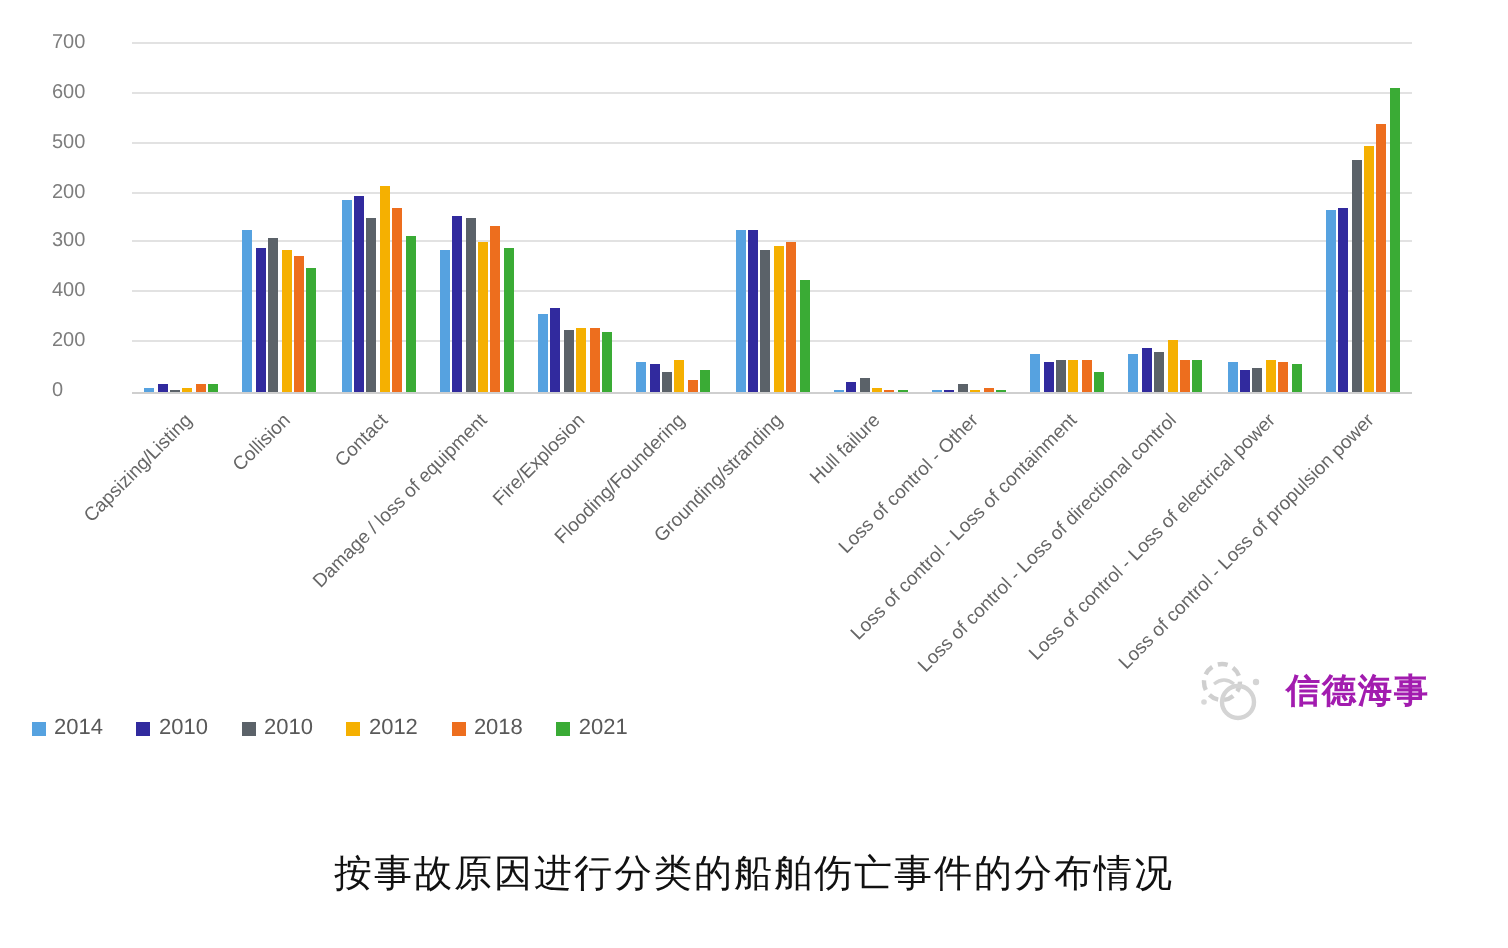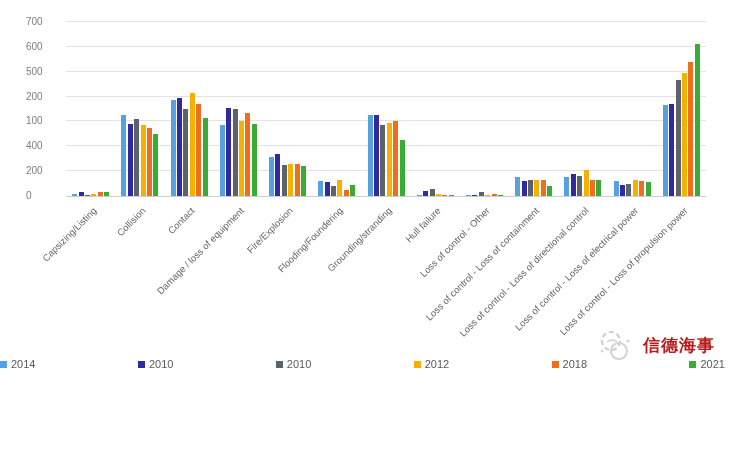--- a/index.html
+++ b/index.html
@@ -7,44 +7,44 @@
   #stage{position:relative;width:754px;height:474px;background:#fff;}
   #chart{position:absolute;left:0;top:0;width:754px;height:400px;}
   #plot{position:absolute;left:66px;top:22px;width:640px;height:174px;}
   .gridline{position:absolute;left:0;width:100%;height:1px;background:#e2e2e2;}
   .gridline.zero{background:#cfcfcf;}
   .ytick{position:absolute;width:34px;font-size:10px;color:#7d7d7d;line-height:12px;}
   .bar{position:absolute;bottom:0;}
   #xlabels{position:absolute;left:66px;top:200px;width:640px;height:160px;}
   .xlabel{position:absolute;top:5px;white-space:nowrap;font-size:9.5px;color:#666;
     transform:rotate(-45deg);transform-origin:100% 0;}
-  #legend{position:absolute;left:0;top:358px;width:725px;display:flex;justify-content:space-between;gap:17px;}
+  #legend{position:absolute;left:16px;top:358px;width:725px;display:flex;justify-content:flex-start;gap:17px;}
   .legend-item{display:flex;align-items:center;gap:4px;}
   .legend-swatch{width:7px;height:7px;display:inline-block;}
   .legend-label{font-size:11px;color:#595959;}
   #watermark{position:absolute;left:597px;top:327px;display:flex;align-items:center;gap:6px;
     color:#c9c9c9;}
-  #watermark .wm-text{font-size:17px;letter-spacing:1px;font-weight:bold;color:#b91c1c;}
+  #watermark .wm-text{font-size:17px;letter-spacing:1px;font-weight:bold;color:#a21caf;}
   #caption{position:absolute;left:0;top:424px;width:754px;text-align:center;
     font-family:"Liberation Serif",serif;font-size:19px;color:#111;letter-spacing:1px;}
 </style>
 </head>
 <body>
 
 <div id="stage">
   <div id="chart">
     <div id="plot">
         <div class="gridline zero" style="top: 174px;"></div>
         <div class="ytick" style="left: -40px; top: 168px;">0</div>
         <div class="gridline" style="top: 148.143px;"></div>
         <div class="ytick" style="left: -40px; top: 143.143px;">200</div>
         <div class="gridline" style="top: 123.286px;"></div>
         <div class="ytick" style="left: -40px; top: 118.286px;">400</div>
         <div class="gridline" style="top: 98.4286px;"></div>
-        <div class="ytick" style="left: -40px; top: 93.4286px;">100</div>
+        <div class="ytick" style="left: -40px; top: 93.4286px;">300</div>
         <div class="gridline" style="top: 73.5714px;"></div>
         <div class="ytick" style="left: -40px; top: 68.5714px;">200</div>
         <div class="gridline" style="top: 48.7143px;"></div>
         <div class="ytick" style="left: -40px; top: 43.7143px;">500</div>
         <div class="gridline" style="top: 23.8571px;"></div>
         <div class="ytick" style="left: -40px; top: 18.8571px;">600</div>
         <div class="gridline" style="top: -1px;"></div>
         <div class="ytick" style="left: -40px; top: -6px;">700</div>
         <div class="bar" title="Capsizing/Listing 2014: 10" style="left: 6.11538px; width: 5px; height: 2.48571px; background: rgb(86, 162, 224);"></div>
         <div class="bar" title="Collision 2014: 325" style="left: 55.3462px; width: 5px; height: 80.7857px; background: rgb(86, 162, 224);"></div>
@@ -172,13 +172,14 @@
     <svg width="40" height="36" viewBox="0 0 40 36">
       <circle cx="14" cy="14" r="9" fill="none" stroke="#cfcfcf" stroke-width="2.2" stroke-dasharray="5 3"></circle>
       <circle cx="22" cy="24" r="8" fill="none" stroke="#d4d4d4" stroke-width="2.2"></circle>
       <circle cx="31" cy="14" r="1.6" fill="#d4d4d4"></circle>
       <circle cx="5" cy="24" r="1.4" fill="#d8d8d8"></circle>
       <path d="M10 15 q5 -4 10 0" fill="none" stroke="#d4d4d4" stroke-width="1.6"></path>
     </svg>
     <span class="wm-text">信德海事</span>
   </div>
 
+  <div id="caption">按事故原因进行分类的船舶伤亡事件的分布情况</div>
 </div>
 
 </body></html>

